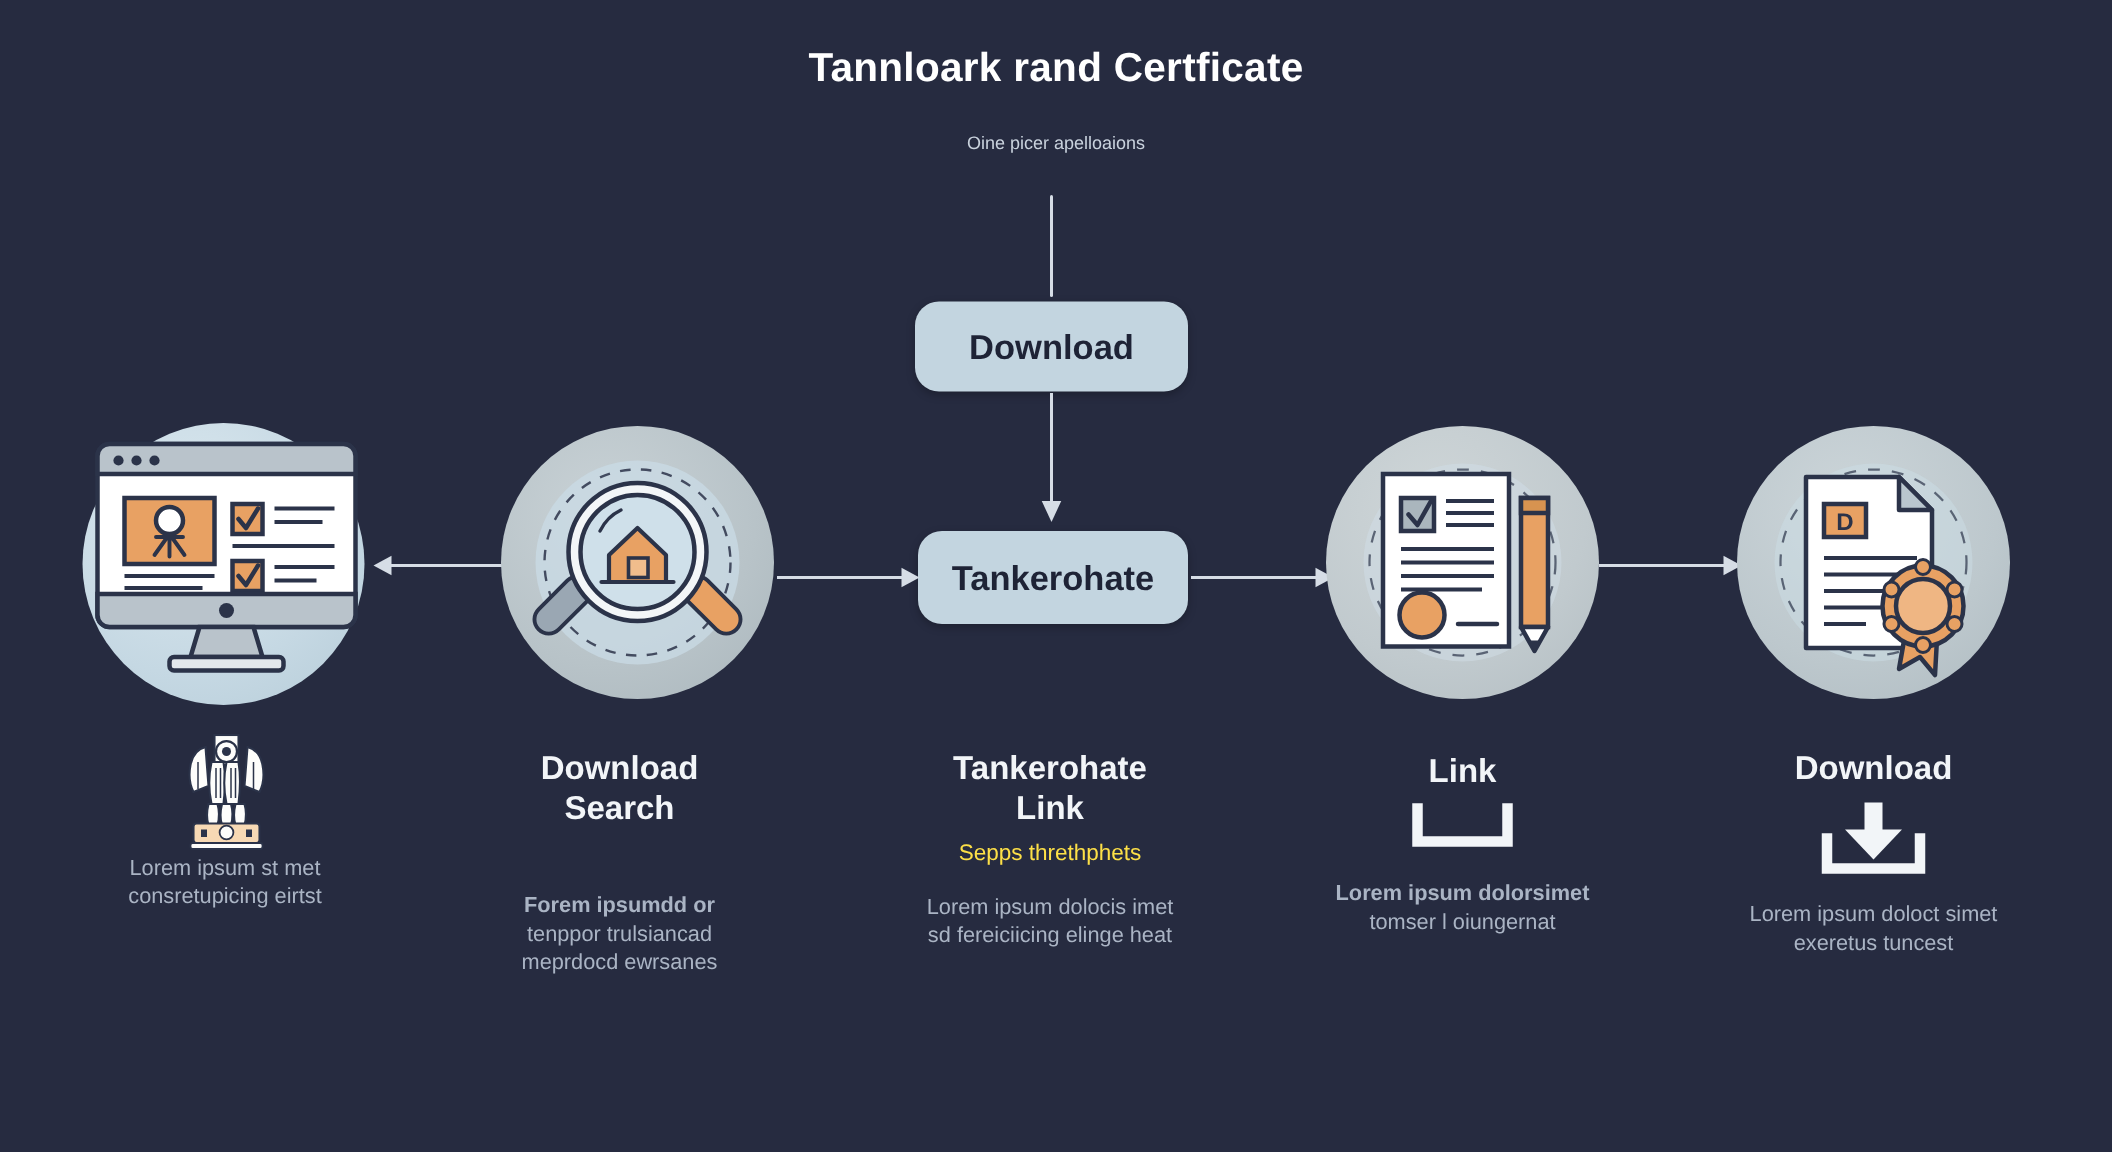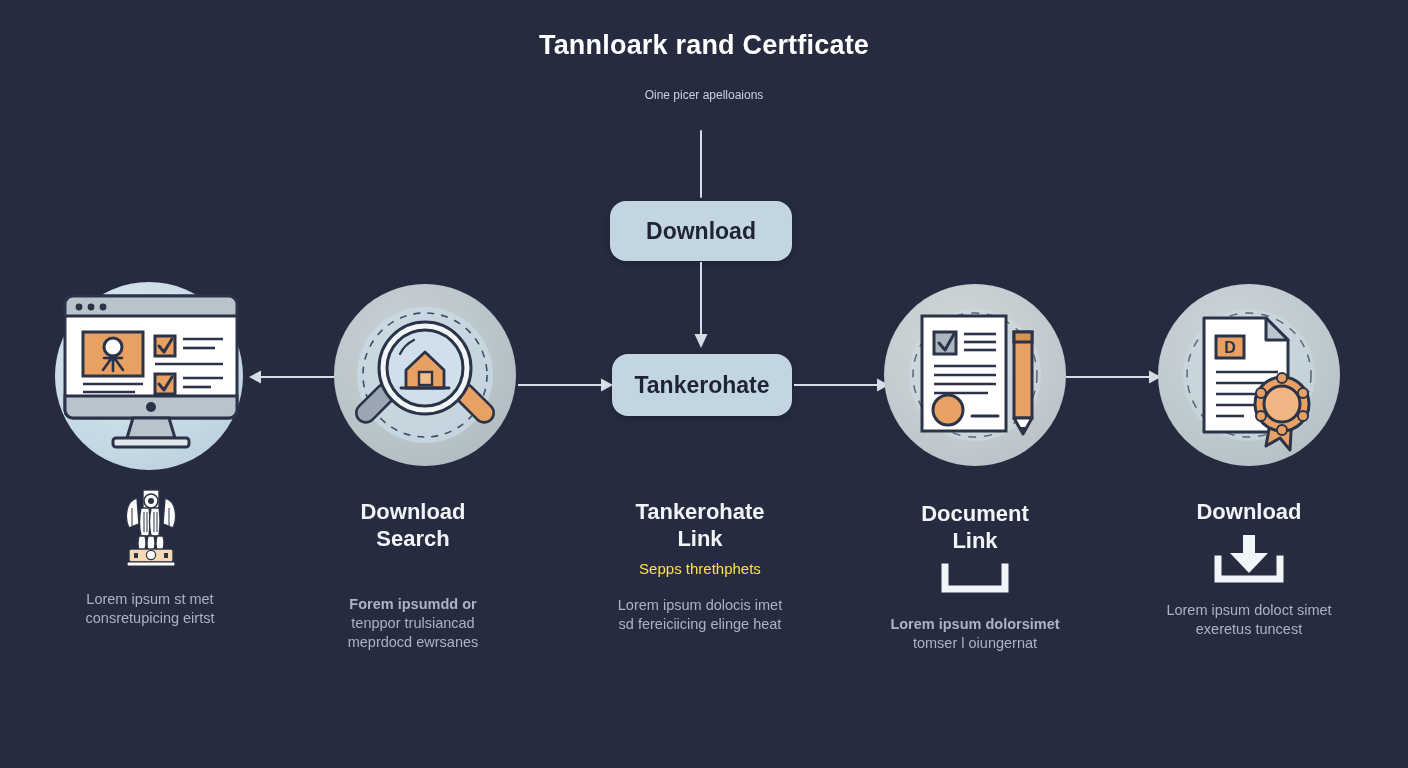--- a/index.html
+++ b/index.html
@@ -187,21 +187,21 @@
         <path d="M40 50 q-2 8 0 14 h6 q2 -7 0 -14 z" fill="#fdfdfb" stroke="#2b3349" stroke-width="1.4"></path>
 
         <rect x="12" y="63" width="44" height="13" rx="2" fill="#f7d9b4" stroke="#2b3349" stroke-width="1.4"></rect>
         <circle cx="34" cy="69" r="4.6" fill="#fdfdfb" stroke="#2b3349" stroke-width="1.2"></circle>
         <rect x="17" y="67" width="4" height="5" fill="#2b3349"></rect>
         <rect x="47" y="67" width="4" height="5" fill="#2b3349"></rect>
 
         <rect x="10" y="76" width="48" height="4" rx="1.5" fill="#fdfdfb" stroke="#2b3349" stroke-width="1.2"></rect>
       </svg>
     </div>
-    <div class="cap-body" style="margin-top:20px;">Lorem ipsum st met</div>
+    <div class="cap-body" style="">Lorem ipsum st met</div>
     <div class="cap-body">consretupicing eirtst</div>
   </div>
 
   <div class="node" style="left:334px; top:284px; width:182px; height:182px;">
     <div class="circle grey" style="left:0; top:0; width:182px; height:182px;"></div>
     <div style="position:absolute; left:0; top:0;">
       <svg width="182" height="182" viewBox="0 0 182 182">
         <circle cx="91" cy="91" r="68" fill="#c9dbe5" opacity="0.75"></circle>
         <circle cx="91" cy="91" r="62" fill="none" stroke="#2b3349" stroke-width="1.6" stroke-dasharray="7 7" opacity="0.85"></circle>
 
@@ -262,21 +262,20 @@
 
         <rect x="130" y="48" width="18" height="86" fill="#e8a163" stroke="#2b3349" stroke-width="3"></rect>
         <rect x="130" y="48" width="18" height="10" fill="#d79350" stroke="#2b3349" stroke-width="3"></rect>
         <path d="M130 134 L139 150 L148 134 Z" fill="#ffffff" stroke="#2b3349" stroke-width="3" stroke-linejoin="round"></path>
         <path d="M135 143 L139 150 L143 143 Z" fill="#2b3349"></path>
       </svg>
     </div>
   </div>
 
   <div class="caption" style="left:872px; top:500px; width:206px;">
-    <div class="cap-head">Document</div>
     <div class="cap-head">Link</div>
     <div class="cap-icon" style="margin-top:8px;">
       <svg width="80" height="34" viewBox="0 0 80 34">
         <path d="M10 4 L10 26 L70 26 L70 4" fill="none" stroke="#f2f5f8" stroke-width="7" stroke-linecap="square" stroke-linejoin="miter"></path>
       </svg>
     </div>
     <div class="cap-body" style="margin-top:18px;font-weight:bold;">Lorem ipsum dolorsimet</div>
     <div class="cap-body">tomser l oiungernat</div>
   </div>
 

